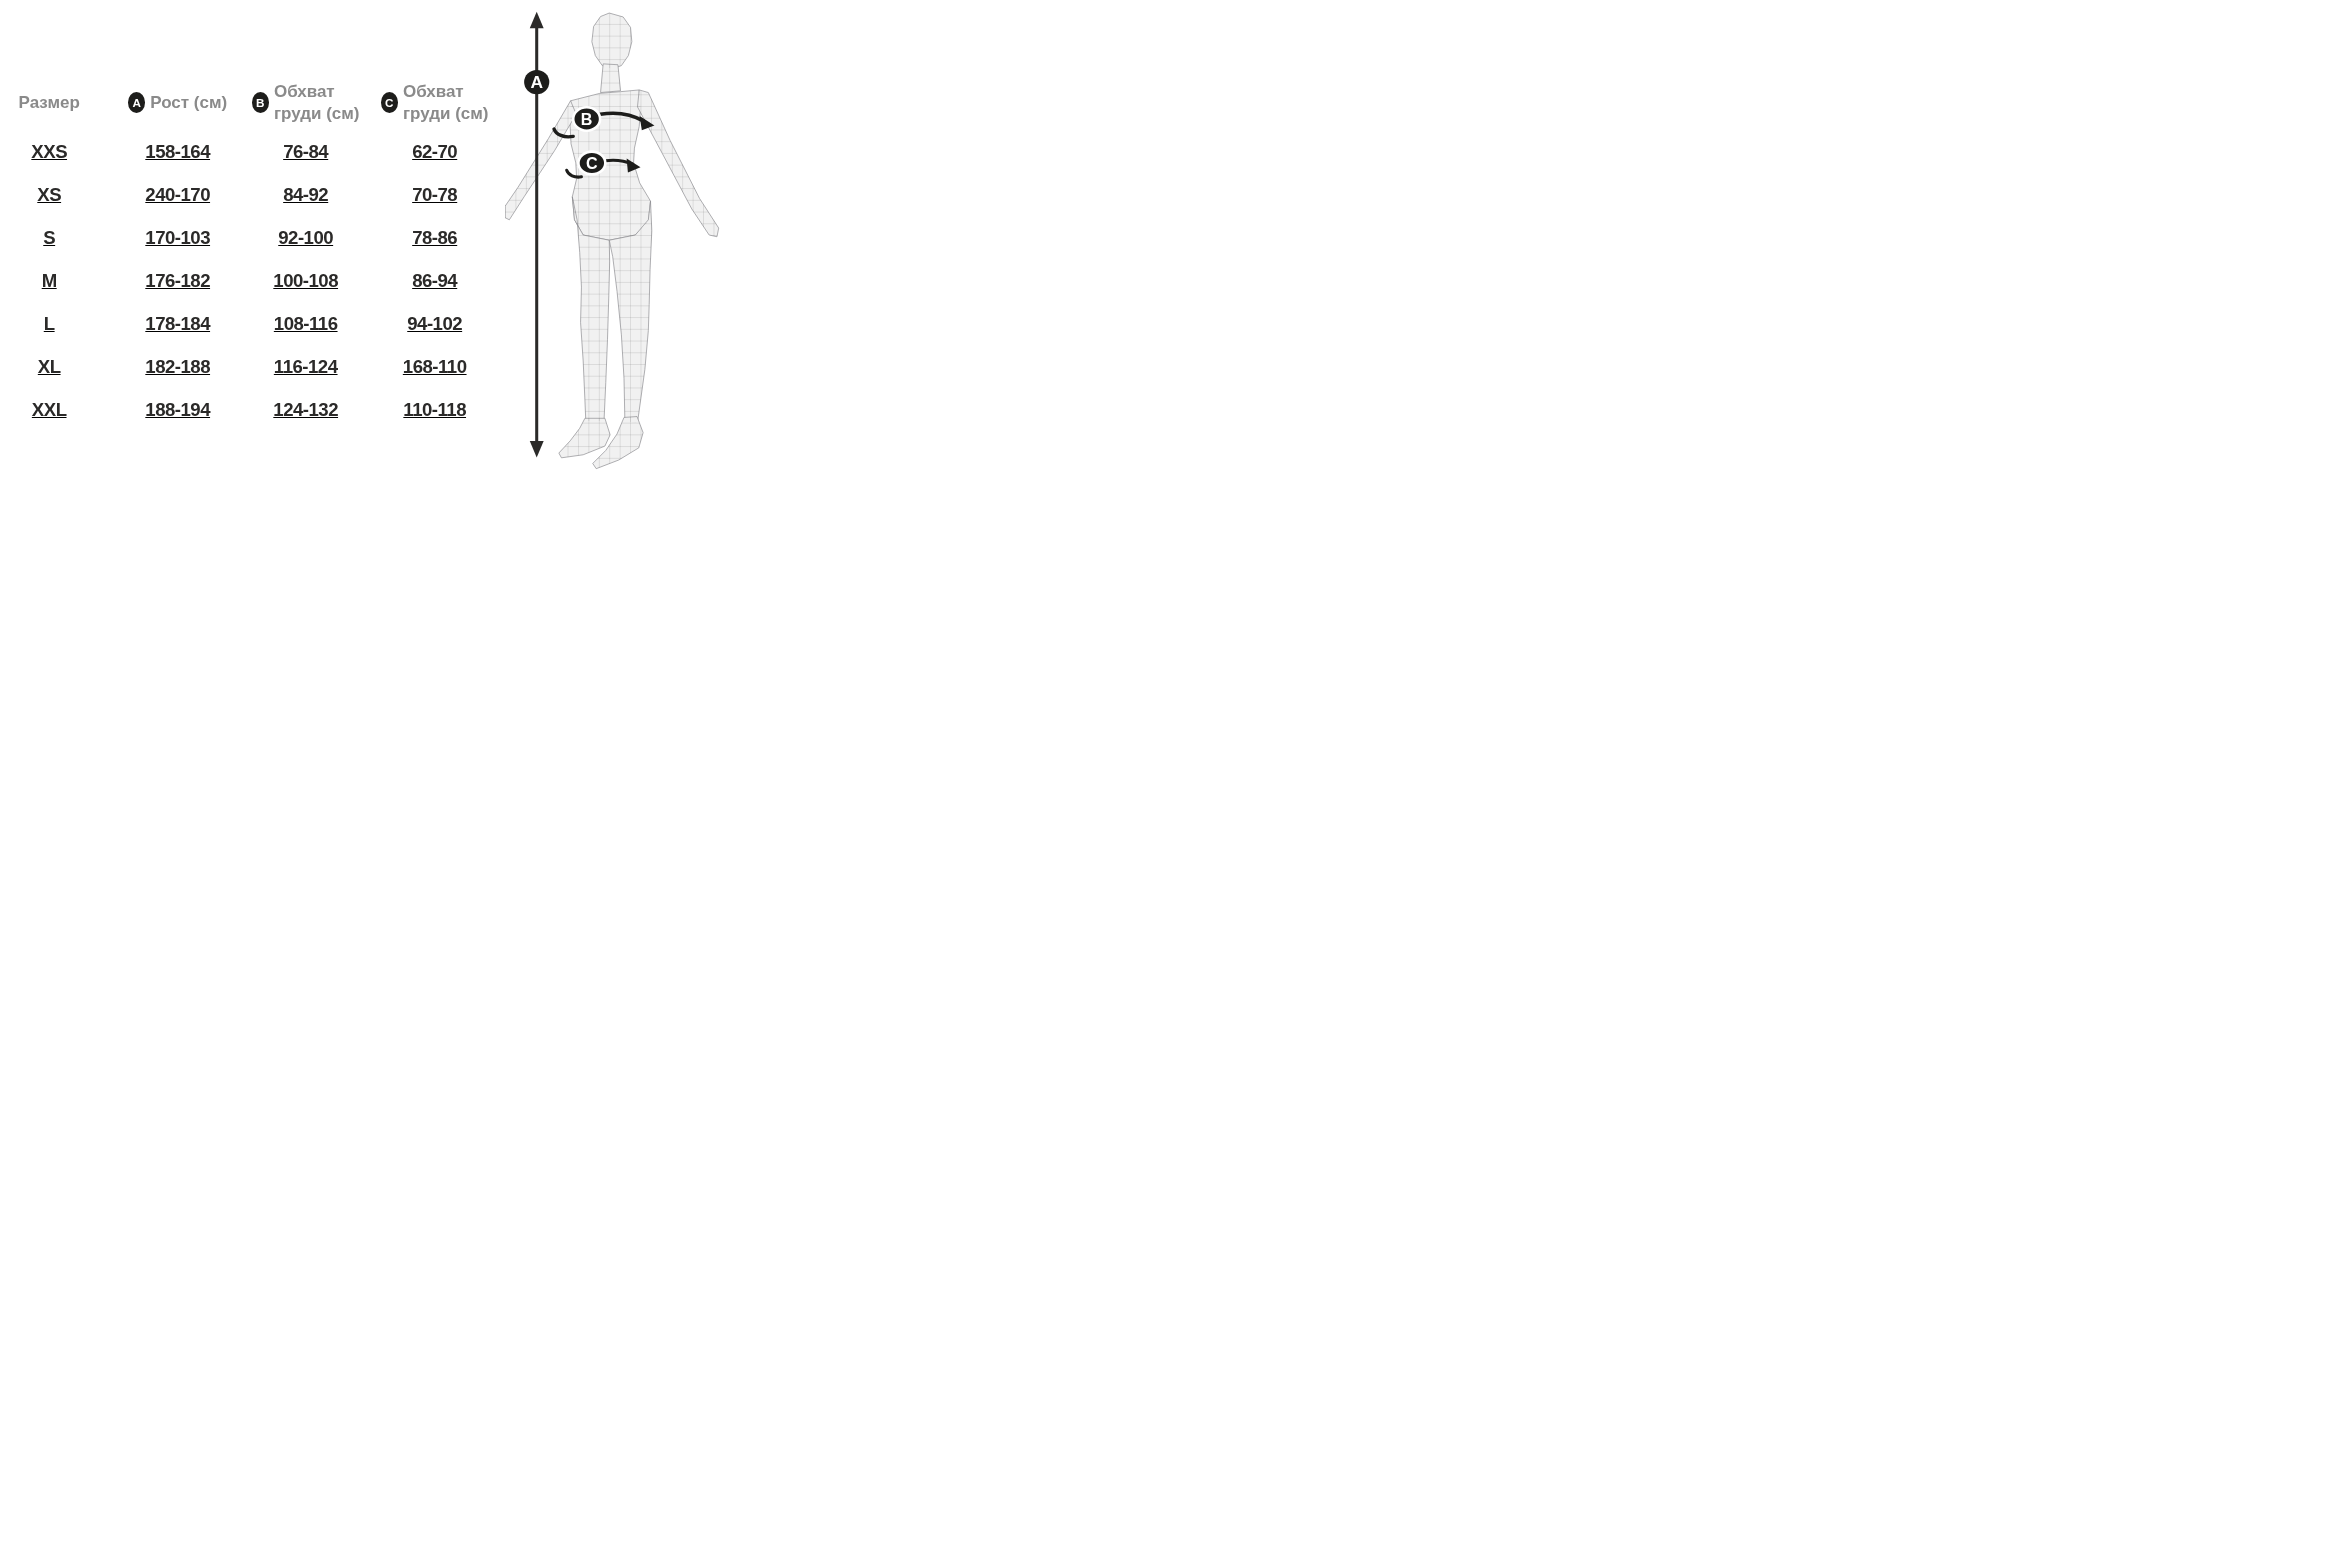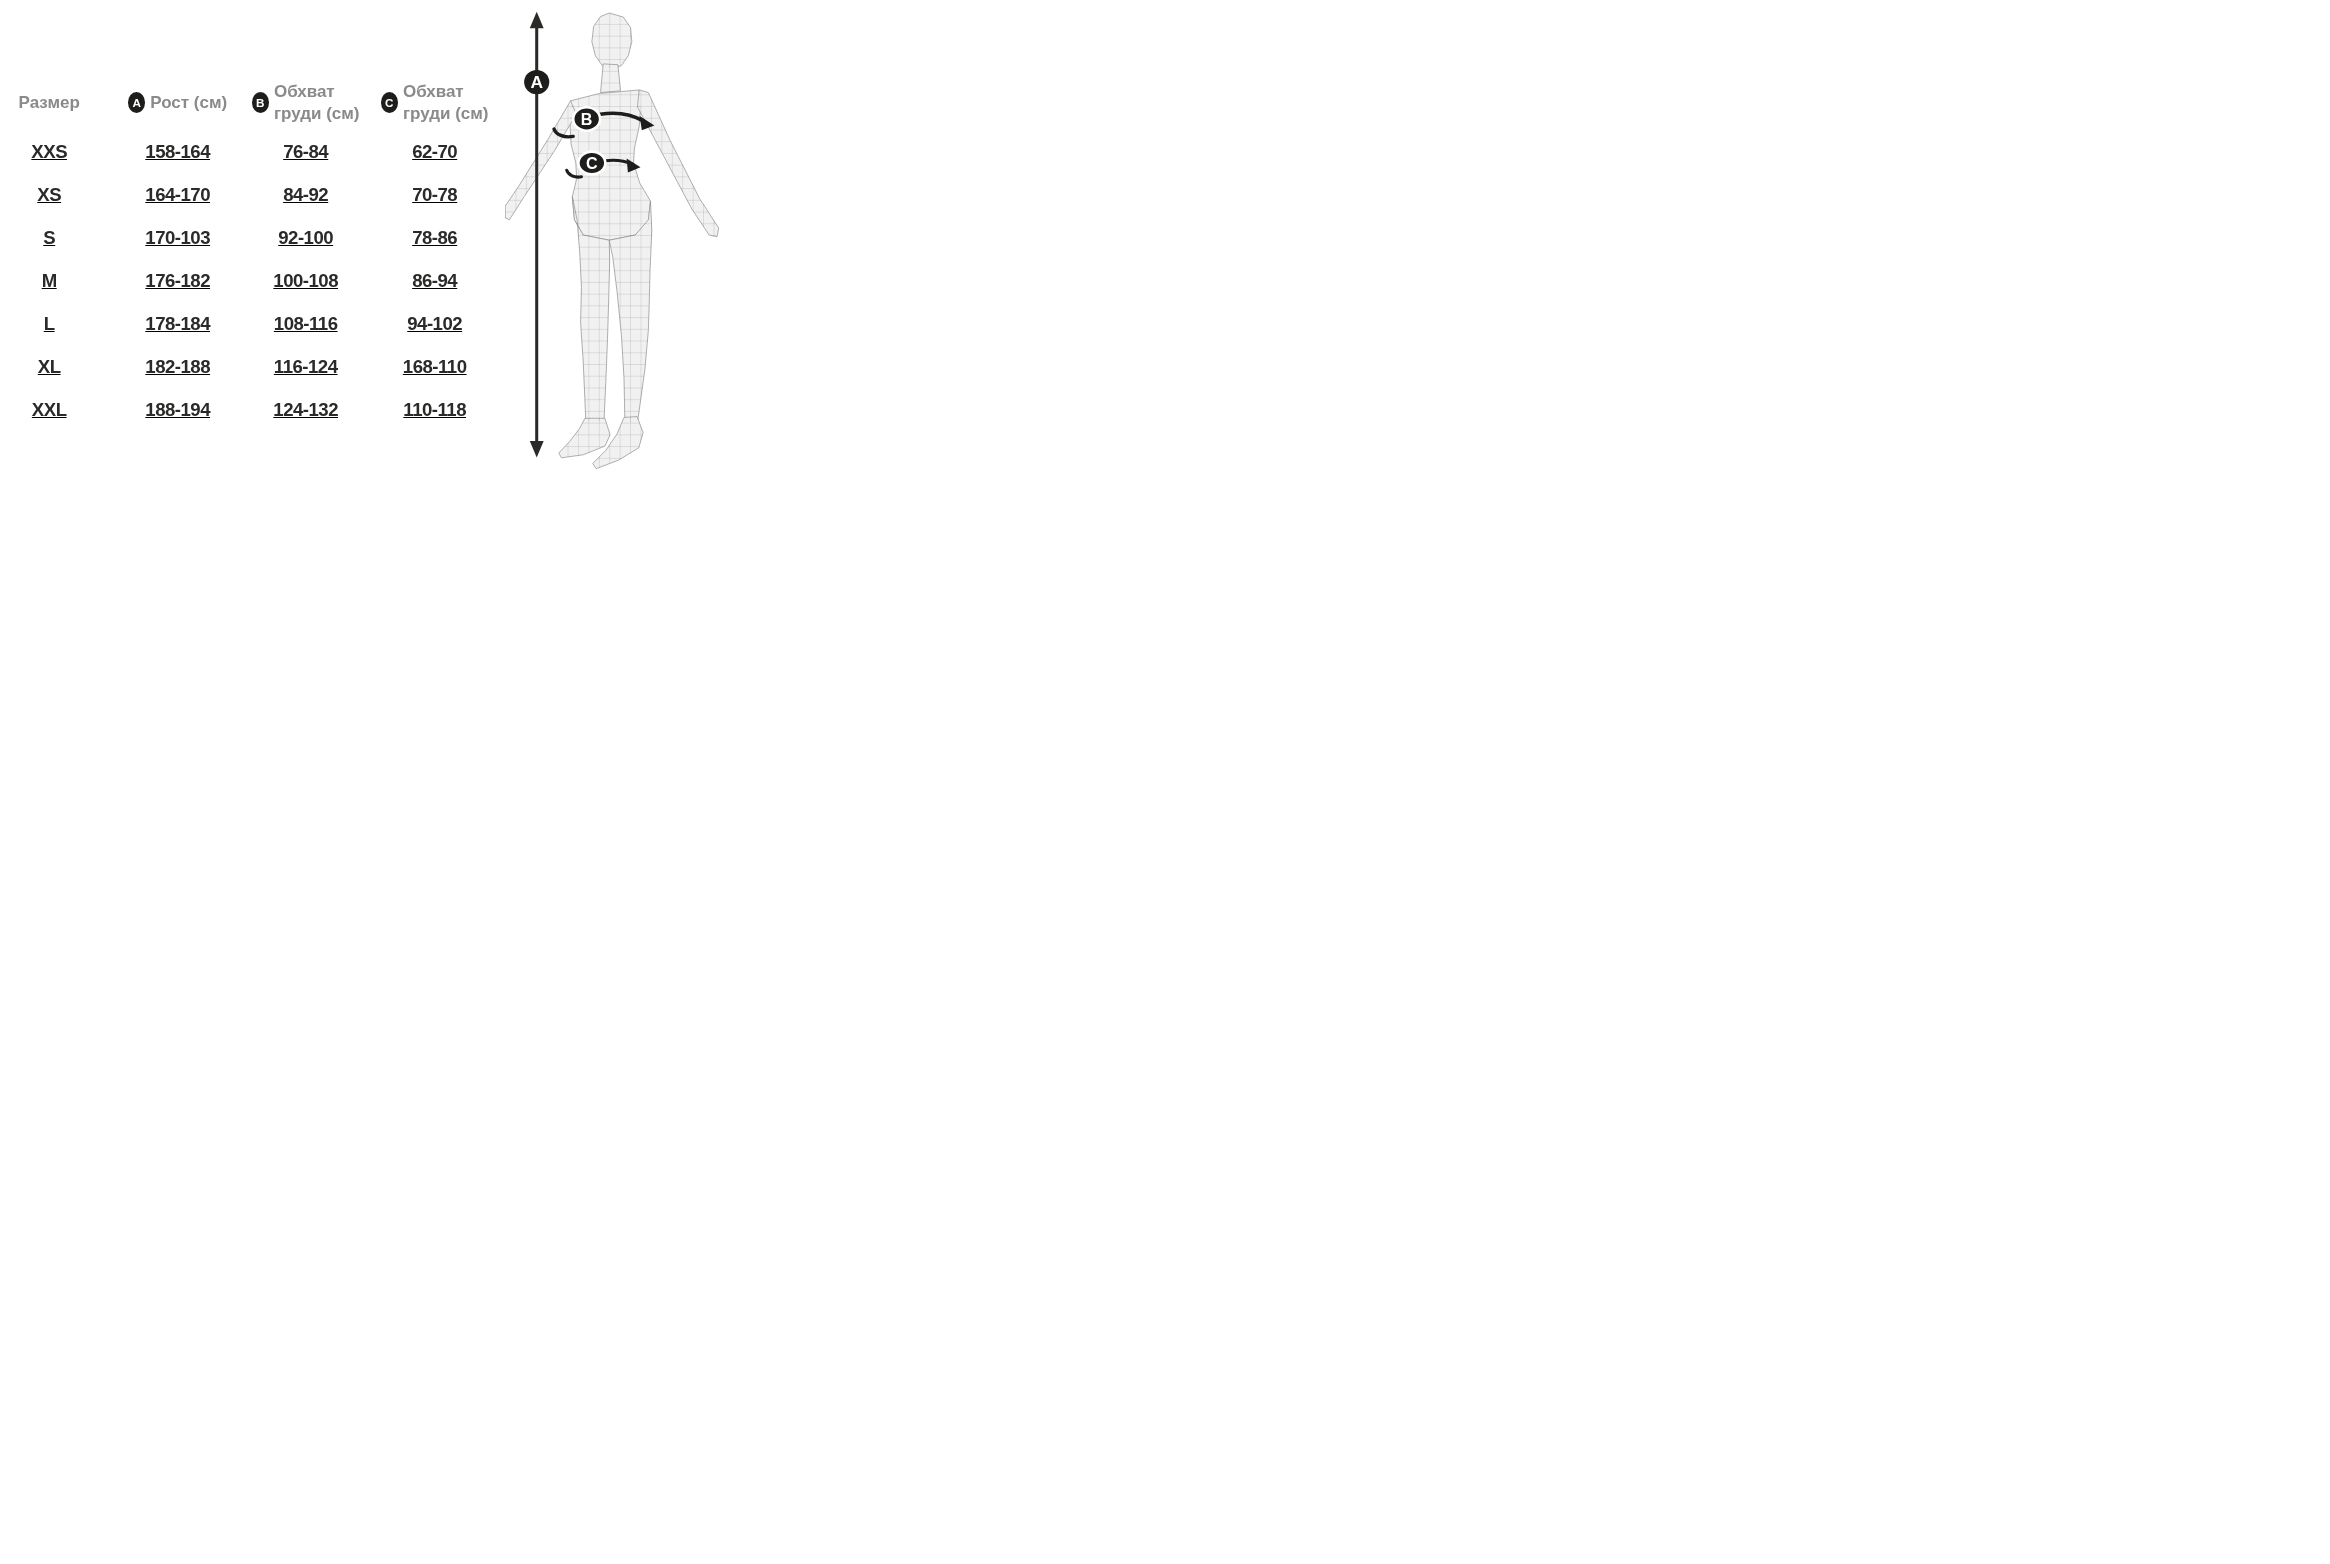--- a/index.html
+++ b/index.html
@@ -57,21 +57,21 @@
 
   <div class="rows">
     <div class="row">
       <div class="cell c1 sizecell">XXS</div>
       <div class="cell c2 valcell">158-164</div>
       <div class="cell c3 valcell">76-84</div>
       <div class="cell c4 valcell">62-70</div>
     </div>
     <div class="row">
       <div class="cell c1 sizecell">XS</div>
-      <div class="cell c2 valcell">164-170</div>
+      <div class="cell c2 valcell">240-170</div>
       <div class="cell c3 valcell">84-92</div>
       <div class="cell c4 valcell">70-78</div>
     </div>
     <div class="row">
       <div class="cell c1 sizecell">S</div>
       <div class="cell c2 valcell">170-103</div>
       <div class="cell c3 valcell">92-100</div>
       <div class="cell c4 valcell">78-86</div>
     </div>
     <div class="row">

